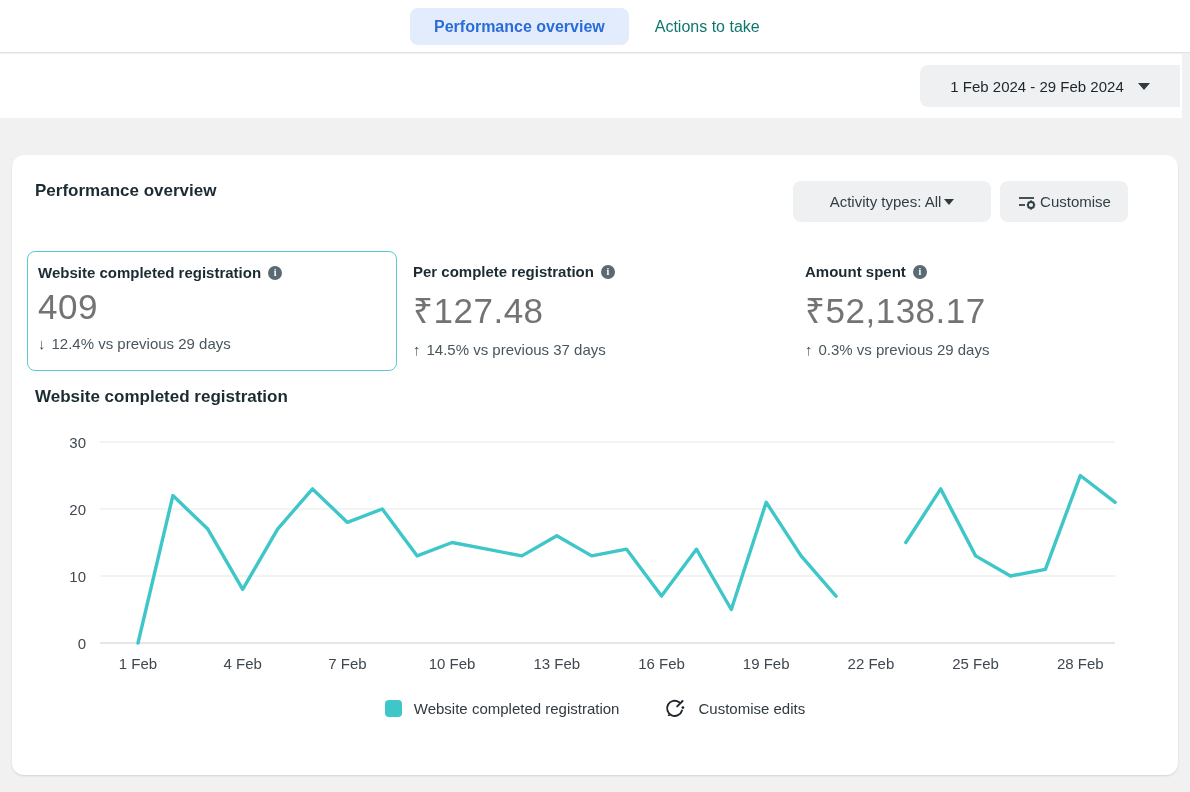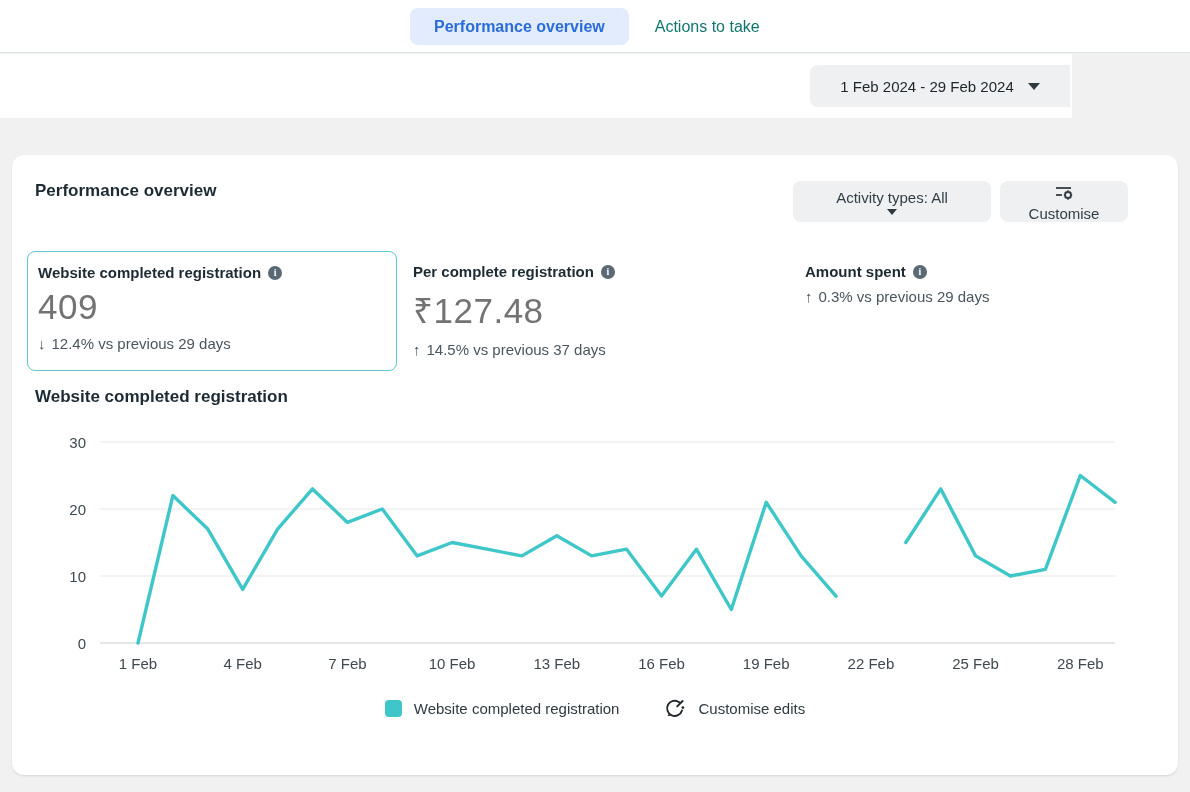--- a/index.html
+++ b/index.html
@@ -21,40 +21,40 @@
     height:37px; padding:0 24px; display:flex; align-items:center;
     background:#e2ecfc; border-radius:8px; cursor:pointer;
   }
   .tab-pill span { color:#2a6cd9; font-weight:bold; font-size:16px; }
   .tab-plain {
     height:37px; padding:0 26px; display:flex; align-items:center; cursor:pointer;
   }
   .tab-plain span { color:#0f766e; font-size:16px; }
   
   .dateband {
-    position:absolute; left:0; top:54px; width:1072px; height:64px; background:#ffffff;
+    position:absolute; left:0; top:54px; width:1182px; height:64px; background:#ffffff;
   }
   .datebtn {
     position:absolute; right:2px; top:11px; width:260px; height:42px;
     background:#eef0f1; border:none; border-radius:8px 0 0 8px;
     display:flex; align-items:center; justify-content:center; gap:14px;
     font-family:inherit; font-size:15px; color:#1e252b; cursor:pointer;
   }
   .caret { width:0; height:0; border-left:6px solid transparent; border-right:6px solid transparent; border-top:7px solid #30393f; }
   
   .card {
     position:absolute; left:12px; top:155px; width:1166px; height:620px;
     background:#ffffff; border-radius:12px;
     box-shadow:0 1px 2px rgba(0,0,0,0.12);
   }
   .panel-title { position:absolute; left:23px; top:26px; font-size:17px; font-weight:bold; color:#1c2b33; }
   .toolbtn {
     position:absolute; top:26px; height:41px; background:#eef0f1; border:none; border-radius:8px;
     display:flex; align-items:center; justify-content:center; gap:3px;
-    font-family:inherit; font-size:15px; color:#323e46; cursor:pointer; padding:0 16px;flex-direction:column;
+    font-family:inherit; font-size:15px; color:#323e46; cursor:pointer; padding:0 16px;
   }
   .btn-activity { left:781px; width:198px; }
   .btn-customise { left:988px; width:128px; }
   .caret-sm { width:0; height:0; border-left:5px solid transparent; border-right:5px solid transparent; border-top:6px solid #30393f; }
   
   .metric {
     position:absolute; top:96px; width:370px; height:120px; padding:12px 10px; border-radius:8px;
     cursor:pointer;
   }
   .metric.selected { border:1.5px solid #5fc8d3; }
@@ -150,20 +150,21 @@
       <span>↑</span>
       <span>14.5% vs previous 37 days</span>
     </div>
   </div>
 
   <div class="metric m3">
     <div class="metric-label-row">
       <span class="metric-label">Amount spent</span>
       <span class="info-icon">i</span>
     </div>
+    <div class="metric-value">₹52,138.17</div>
     <div class="metric-delta">
       <span>↑</span>
       <span>0.3% vs previous 29 days</span>
     </div>
   </div>
 
   <div class="chart-title">Website completed registration</div>
 
   <svg class="chart-svg" id="chart" width="1166" height="255" viewBox="0 0 1166 255">
       <line x1="88" y1="218" x2="1103" y2="218" stroke="#cbced1" stroke-width="1.2"></line>

